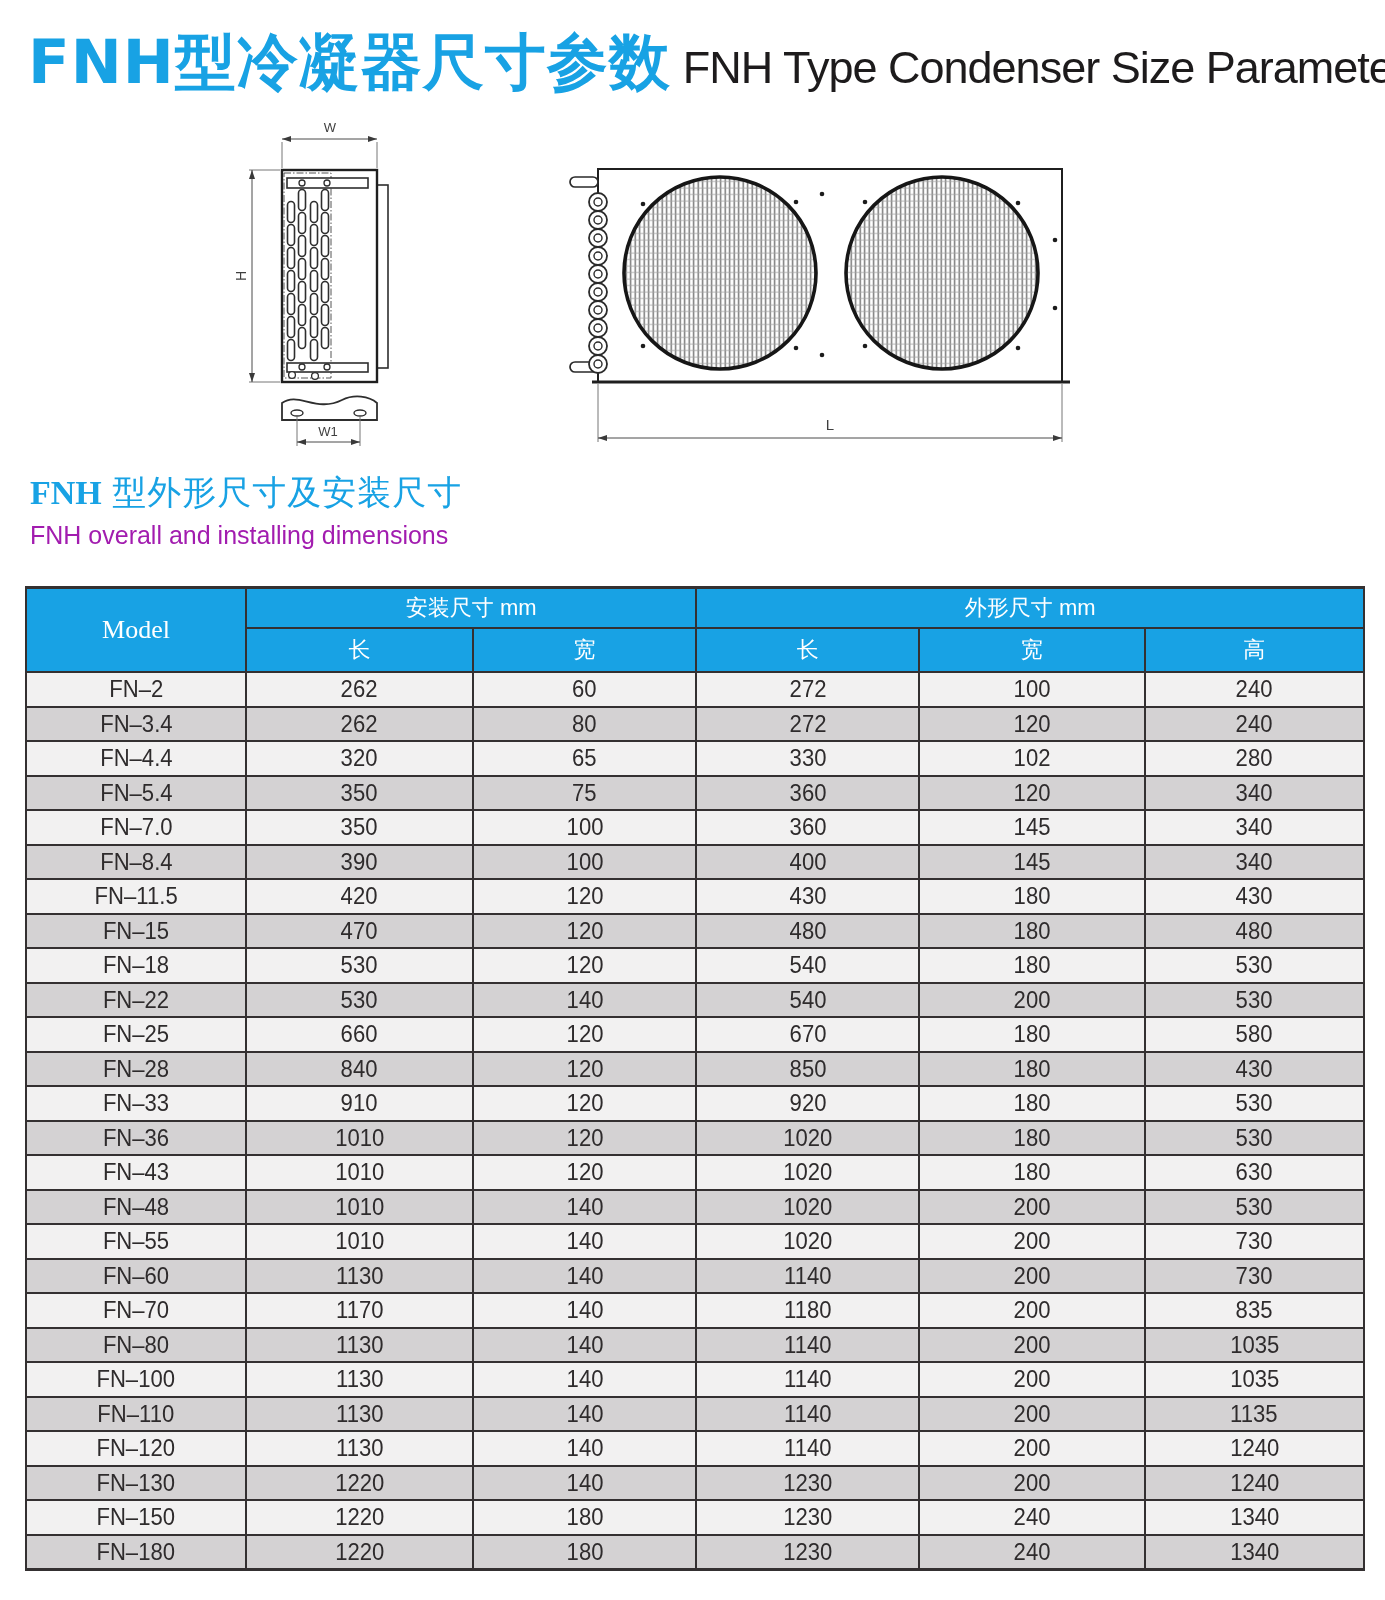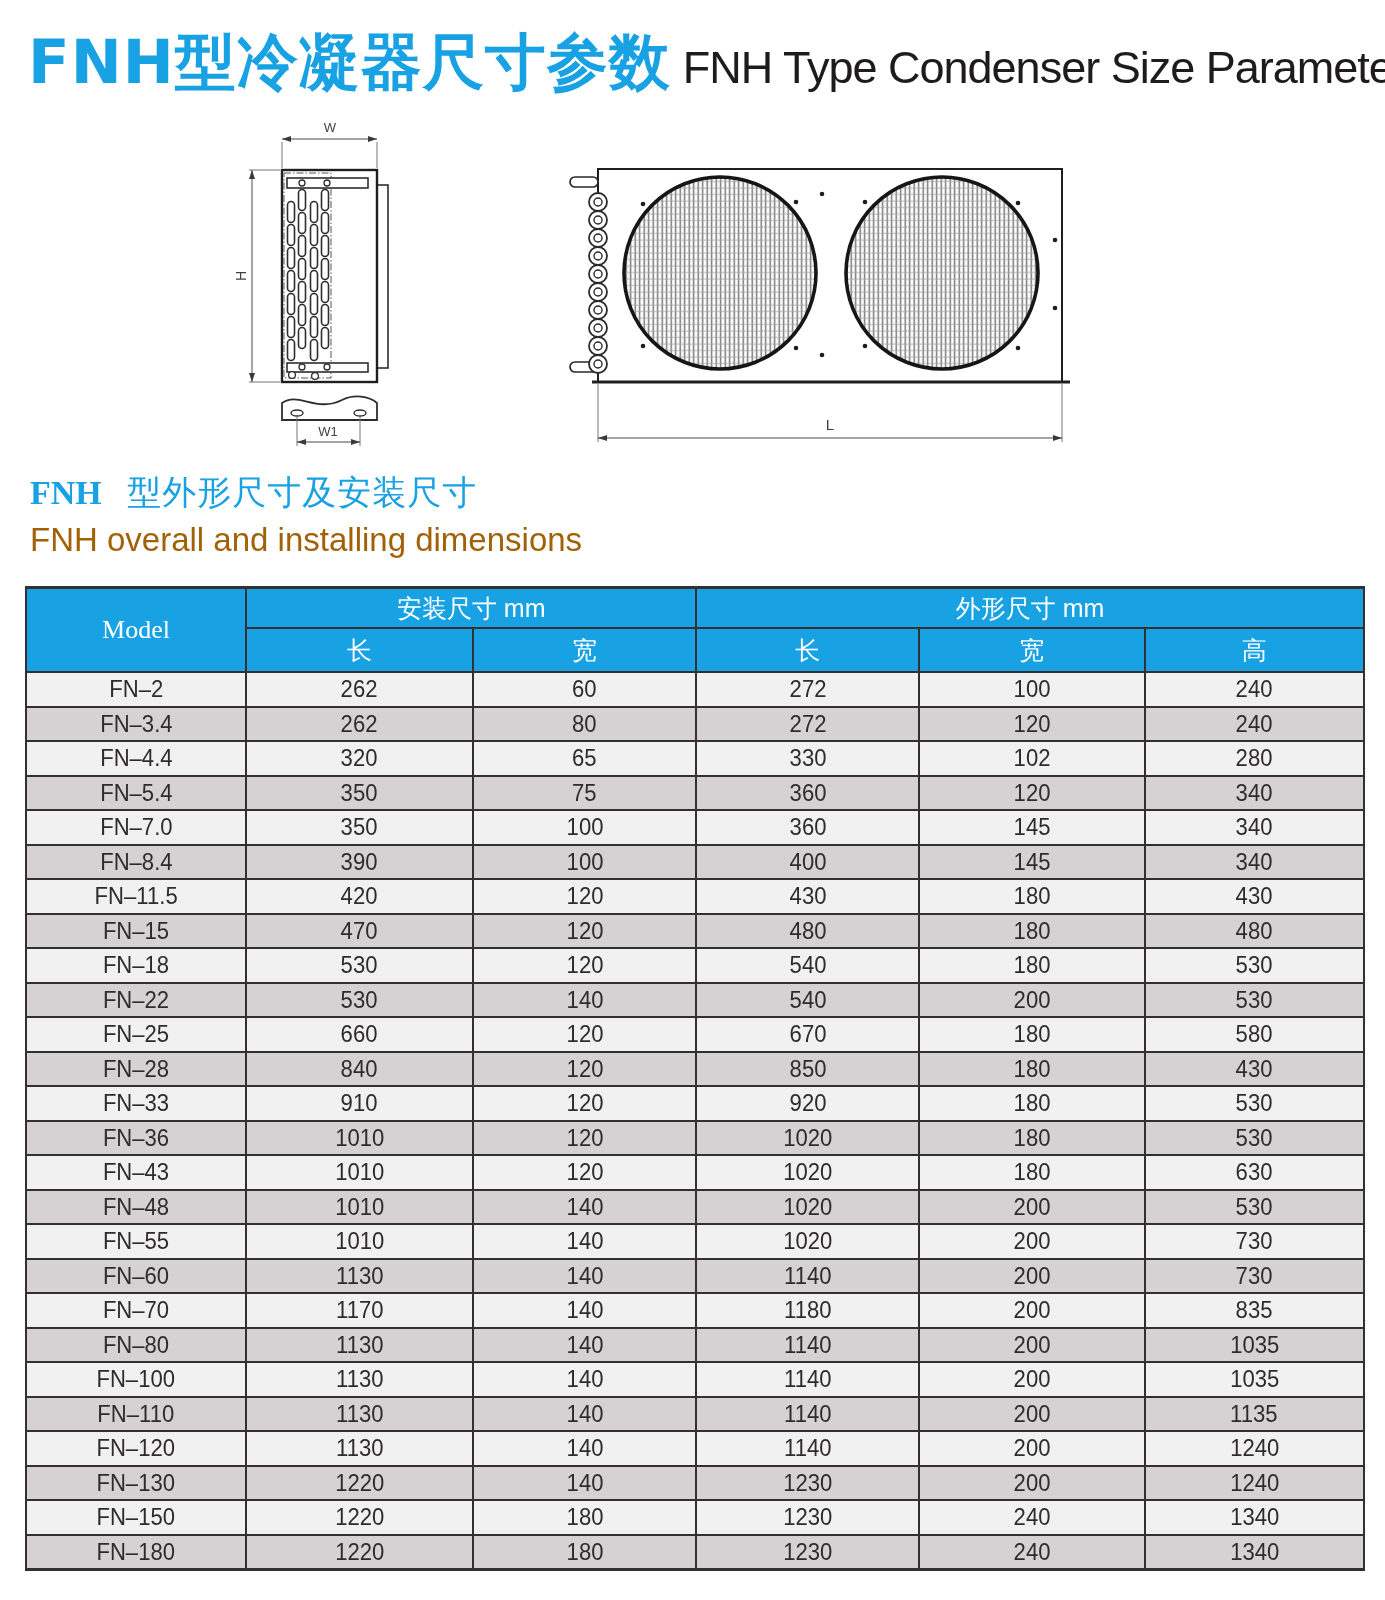--- a/index.html
+++ b/index.html
@@ -21,33 +21,33 @@
   .title-row{position:absolute;left:28px;top:22px;display:flex;align-items:baseline;white-space:nowrap;}
   .title-zh{font-family:"DejaVu Sans",sans-serif;font-weight:bold;font-size:61px;color:var(--accent);letter-spacing:1px;}
   .title-en{font-family:"Liberation Sans",sans-serif;font-size:45px;color:#1d1b1c;margin-left:12px;letter-spacing:-1px;}
   
   .svg-abs{position:absolute;}
   svg text{font-family:"Liberation Sans",sans-serif;fill:#3f3f3f;}
   
   .subtitle{position:absolute;left:30px;top:470px;}
   .subtitle-zh{font-size:34px;color:var(--accent);letter-spacing:1px;}
   .subtitle-zh .brand{font-weight:bold;font-family:Liberation Serif, serif;letter-spacing:0;}
-  .subtitle-zh .rest{font-family:Liberation Sans, sans-serif;margin-left:15px;}
-  .subtitle-en{font-size:33px;color:#a16207;margin-top:5px;letter-spacing:0;}
+  .subtitle-zh .rest{font-family:Liberation Sans, sans-serif;}
+  .subtitle-en{font-size:25px;color:#a21caf;margin-top:5px;letter-spacing:0;}
   
   table.dims{
     position:absolute;left:25px;top:586px;width:1340px;
     border-collapse:collapse;table-layout:fixed;
     border:2px solid var(--border);border-top:3px solid var(--border);border-bottom:3px solid var(--border);
   }
   table.dims th,table.dims td{
     border:2px solid var(--border);text-align:center;vertical-align:middle;padding:0;overflow:hidden;
   }
   table.dims thead th{
-    background:var(--accent);color:#fff;font-weight:normal;font-size:25px;
+    background:var(--accent);color:#fff;font-weight:normal;font-size:22px;
   }
   table.dims thead tr.group-row th{height:38px;}
   table.dims thead tr.sub-row th{height:42px;}
   table.dims thead th.model-th{font-size:26px;font-family:Liberation Serif, serif;}
   table.dims tbody td{height:32.5px;font-size:24px;color:var(--body-text);}
   table.dims tbody tr:nth-child(odd){background:var(--row-light);}
   table.dims tbody tr:nth-child(even){background:var(--row-shaded);}
   table.dims tbody td span{display:inline-block;transform:scaleX(0.92);transform-origin:center;}
 </style>
 </head>

